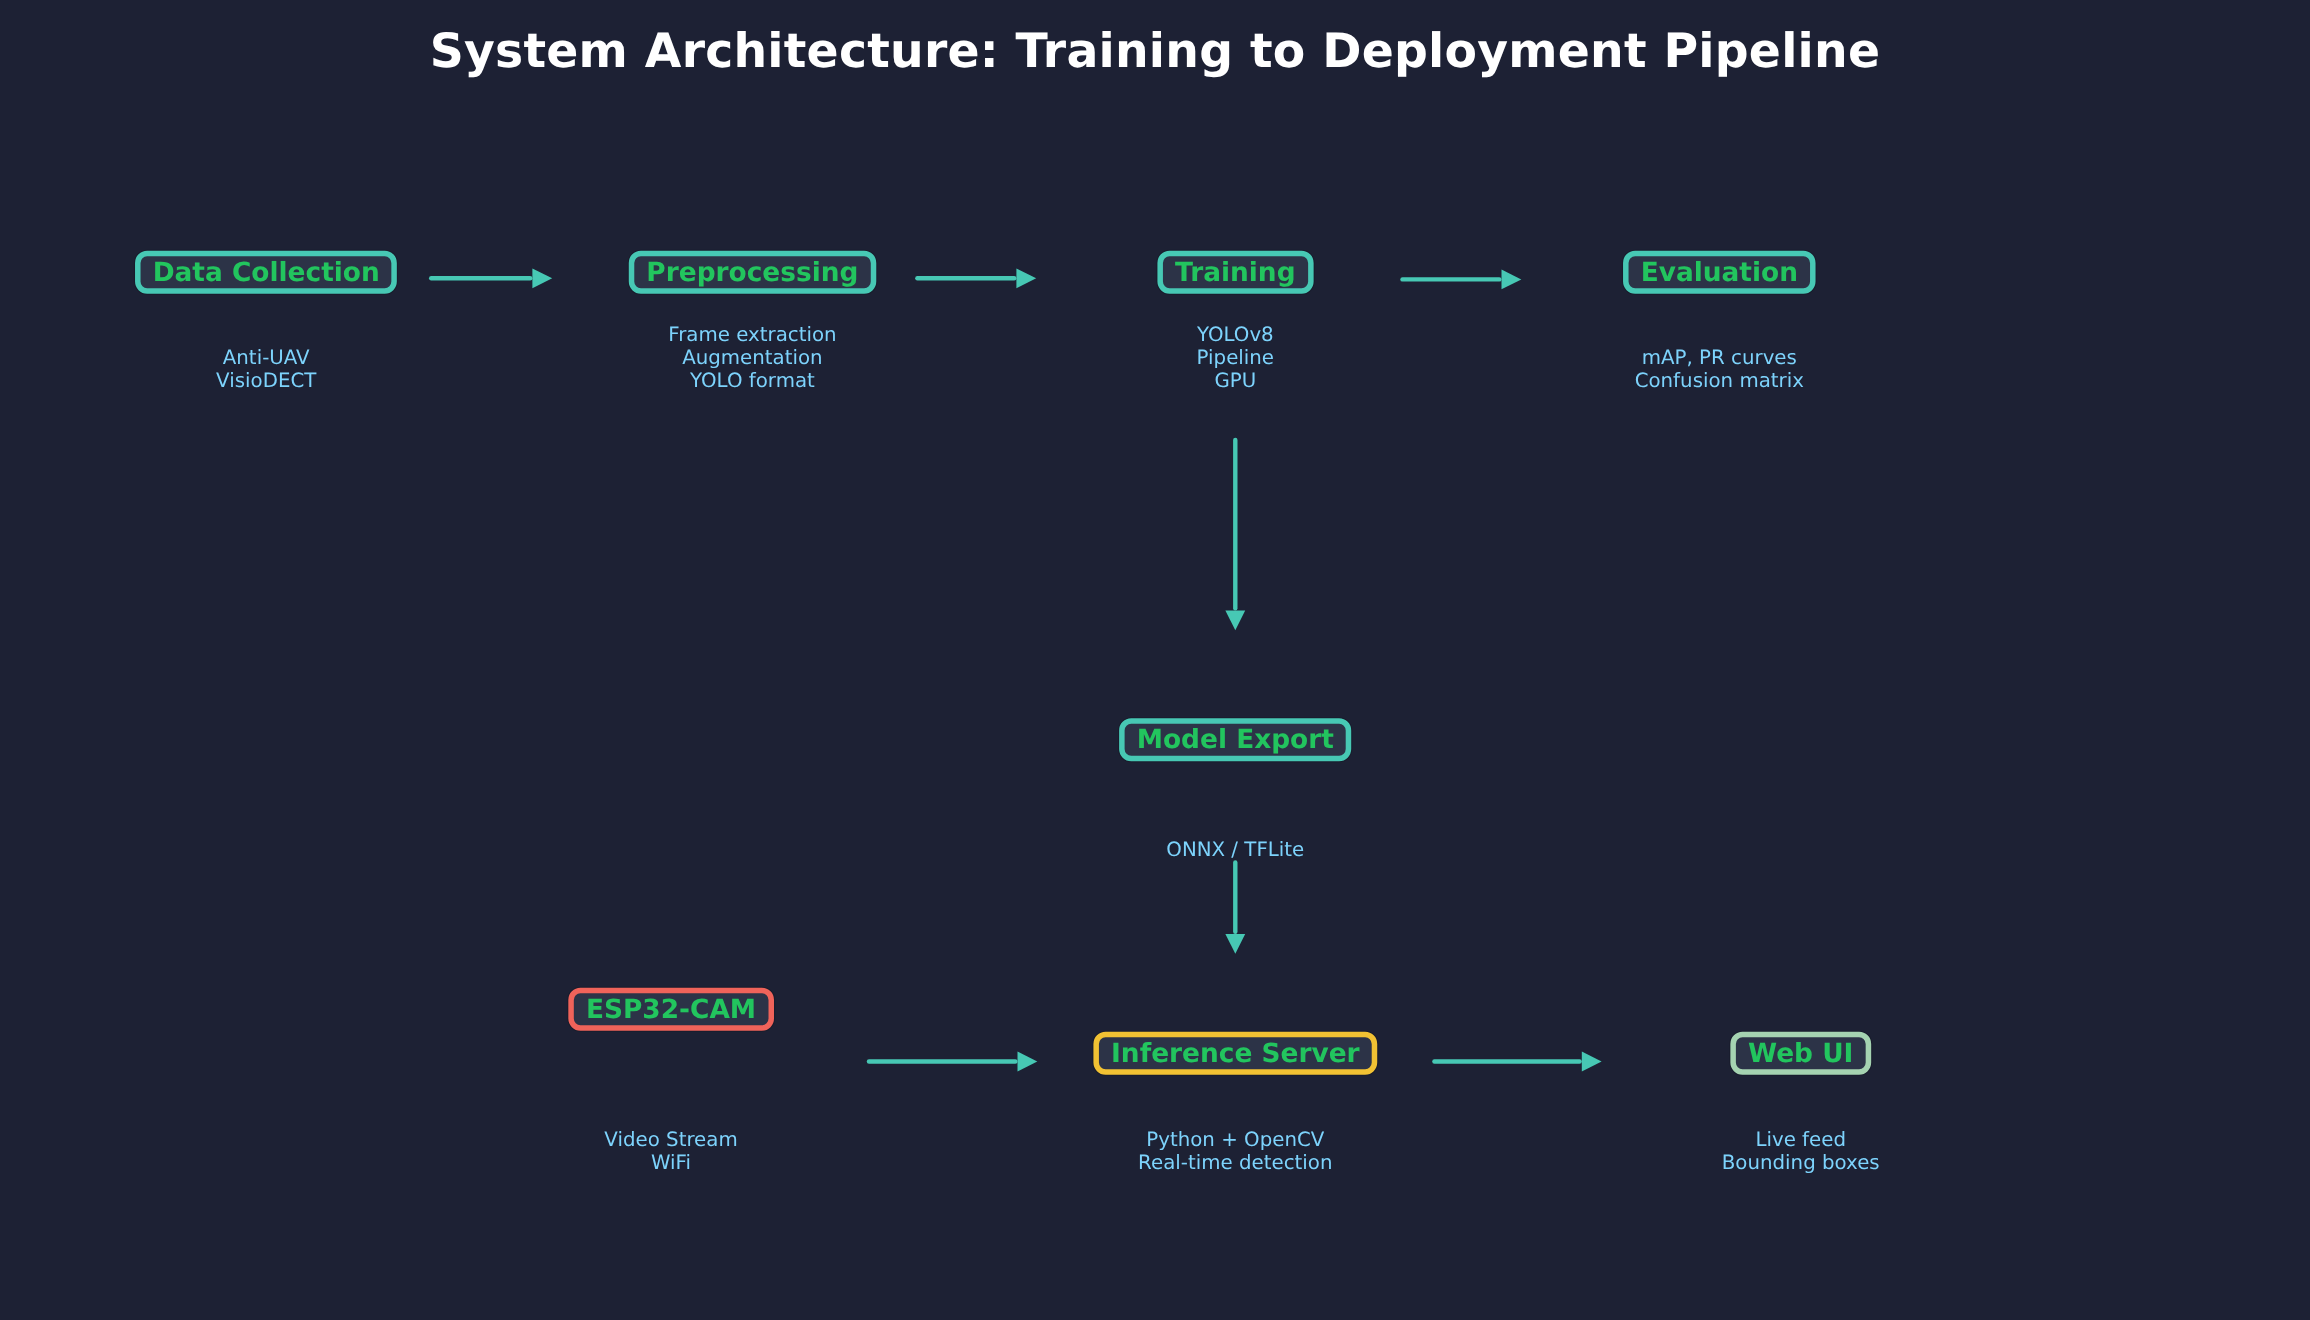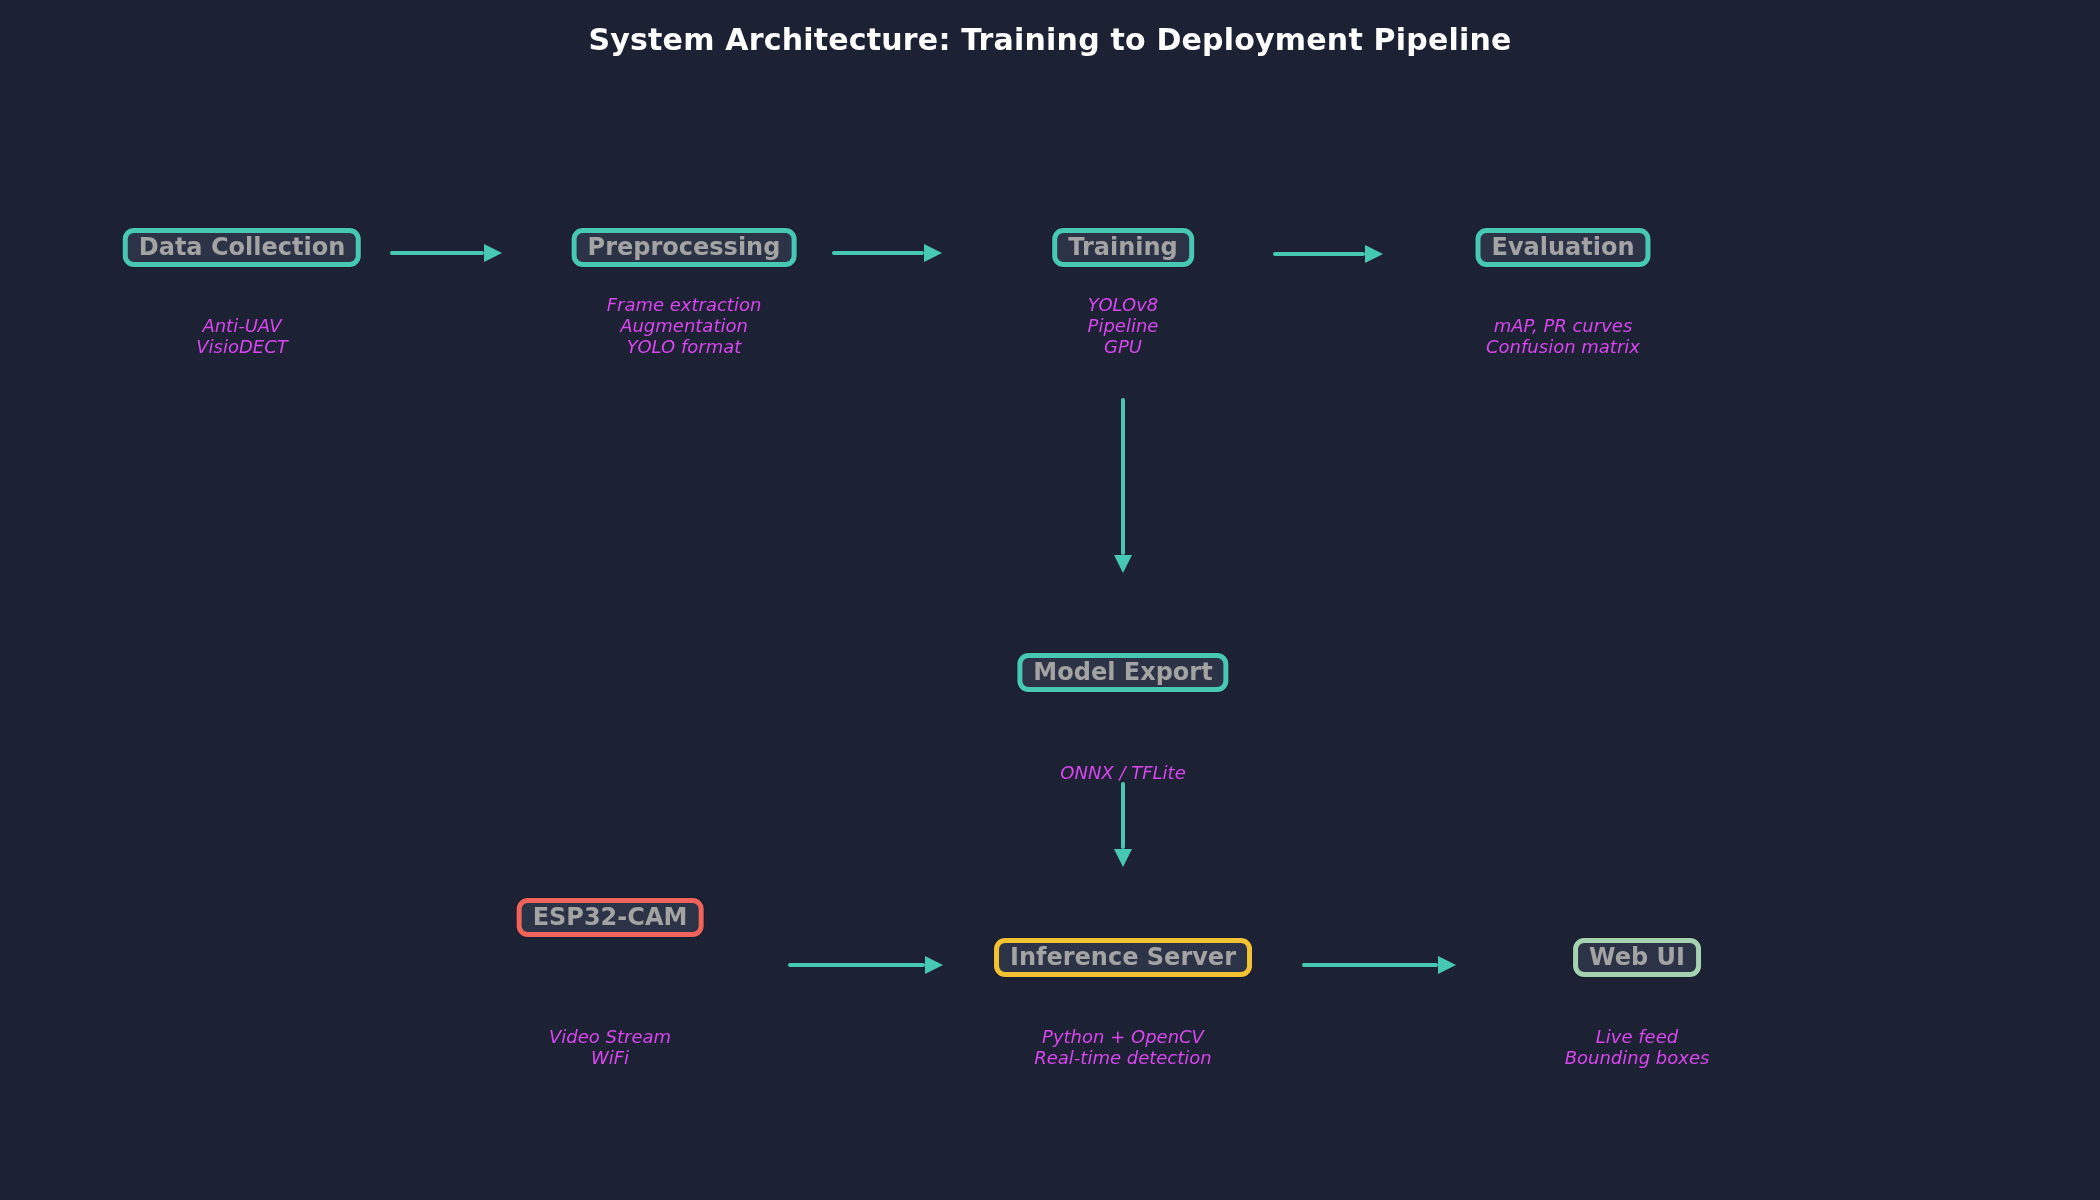--- a/index.html
+++ b/index.html
@@ -5,39 +5,39 @@
   html,body{margin:0;padding:0;}
   body{
     width:2100px;height:1200px;
     background:#1d2134;
     font-family:"DejaVu Sans","Liberation Sans",sans-serif;
     position:relative;overflow:hidden;
   }
   .title{
     position:absolute;top:22px;left:0;width:2100px;
     text-align:center;color:#ffffff;
-    font-size:30px;font-weight:bold;letter-spacing:0.2px;
+    font-size:43px;font-weight:bold;letter-spacing:0.2px;
   }
   .node{position:absolute;transform:translateX(-50%);}
   .node-box{
     background:#2c3347;
     border:5px solid #47c8b4;
     border-radius:11px;
-    color:#a3a3a3;font-weight:bold;font-size:24px;line-height:29px;
+    color:#22c55e;font-weight:bold;font-size:24px;line-height:29px;
     padding:0 11px;white-space:nowrap;
     box-shadow:0 0 0 1px rgba(0,0,0,0.15);
   }
   .accent-teal .node-box{border-color:#47c8b4;}
   .accent-red .node-box{border-color:#f0635a;}
   .accent-yellow .node-box{border-color:#f2c233;}
   .accent-mint .node-box{border-color:#a5d3b1;text-align:right;}
   .node-sub{
     position:absolute;transform:translateX(-50%);
-    color:#d946ef;font-size:18px;line-height:21px;
-    text-align:center;white-space:pre-line;font-style:italic;
+    color:#7dd3fc;font-size:18px;line-height:21px;
+    text-align:center;white-space:pre-line;
   }
   .arrow-h{position:absolute;height:4px;background:#47c8b4;border-radius:2px;}
   .arrow-h::after{
     content:"";position:absolute;left:100%;top:50%;transform:translateY(-50%);
     width:0;height:0;
     border-left:18px solid #47c8b4;
     border-top:9px solid transparent;border-bottom:9px solid transparent;
   }
   .arrow-v{position:absolute;width:4px;background:#47c8b4;border-radius:2px;}
   .arrow-v::after{

